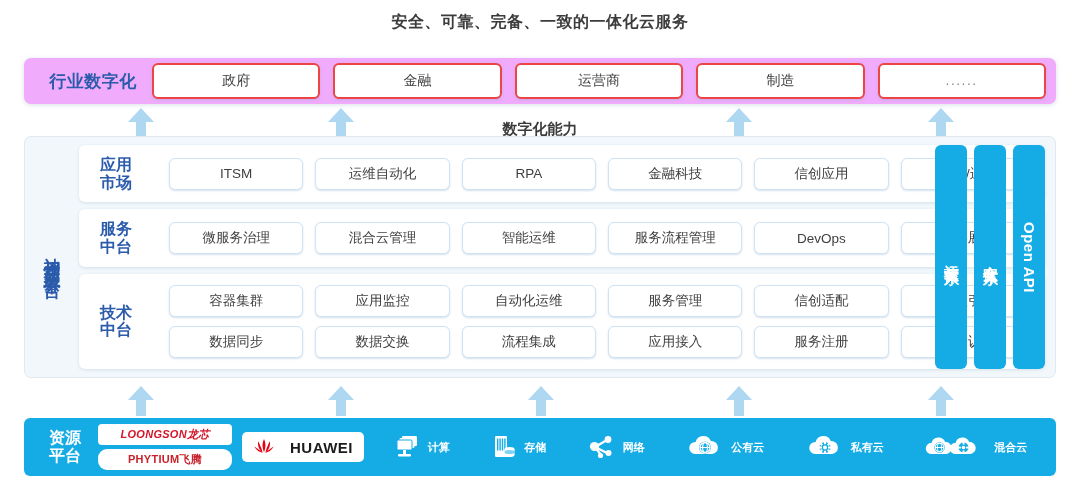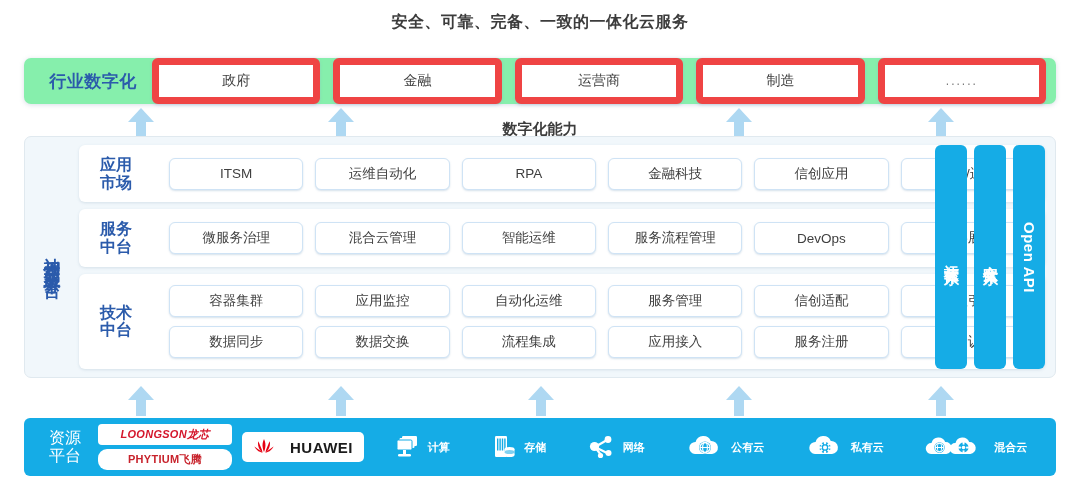--- a/index.html
+++ b/index.html
@@ -16,33 +16,33 @@
   .title{
     position:absolute;left:0;top:12px;width:1080px;
     text-align:center;
     font-size:16px;font-weight:bold;color:#3c3c3c;
     letter-spacing:.5px;
   }
 
   
   .industry-band{
     position:absolute;left:24px;top:58px;width:1032px;height:46px;
-    background:#86efac;border-radius:7px;
+    background:#f0abfc;border-radius:7px;
     box-shadow:0 1px 5px rgba(120,140,170,.28);
     display:flex;align-items:center;
     box-sizing:border-box;padding:0 10px;
   }
   .industry-title{
     width:118px;flex:0 0 118px;text-align:center;
     font-size:17px;font-weight:bold;color:#2b5bab;
     letter-spacing:.5px;
   }
   .industry-items{flex:1;display:flex;gap:13px;}
   .industry-chip{
-    flex:1;height:32px;border:7px solid #ef4444;border-radius:6px;
+    flex:1;height:32px;border:2px solid #ef4444;border-radius:6px;
     background:#fff;display:flex;align-items:center;justify-content:center;
     font-size:14px;color:#3f3f3f;
     box-shadow:0 1px 3px rgba(140,175,205,.45);
   }
   .industry-chip.dots{font-size:12px;color:#777;letter-spacing:2px;}
 
   
   .arrow{
     position:absolute;width:26px;height:30px;
   }
@@ -117,21 +117,21 @@
   .vbar.latin span{writing-mode:vertical-rl;letter-spacing:.5px;font-size:15px;}
 
   
   .resource{
     position:absolute;left:24px;top:418px;width:1032px;height:58px;
     background:#15ace6;border-radius:6px;
     display:flex;align-items:center;box-sizing:border-box;padding:0 8px;
   }
   .res-title{
     flex:0 0 66px;text-align:center;color:#fff;
-    font-size:16px;font-weight:normal;line-height:1.15;
+    font-size:16px;font-weight:bold;line-height:1.15;
   }
   .logo-stack{flex:0 0 134px;display:flex;flex-direction:column;gap:4px;}
   .logo-pill{
     height:21px;background:#ffffff;border-radius:4px;
     display:flex;align-items:center;justify-content:center;
     font-size:11px;font-weight:bold;white-space:nowrap;
   }
   .logo-loongson{color:#d4162b;font-style:italic;letter-spacing:.3px;}
   .logo-phytium{color:#c8232c;letter-spacing:.3px;border-radius:9px;}
   .huawei-pill{

